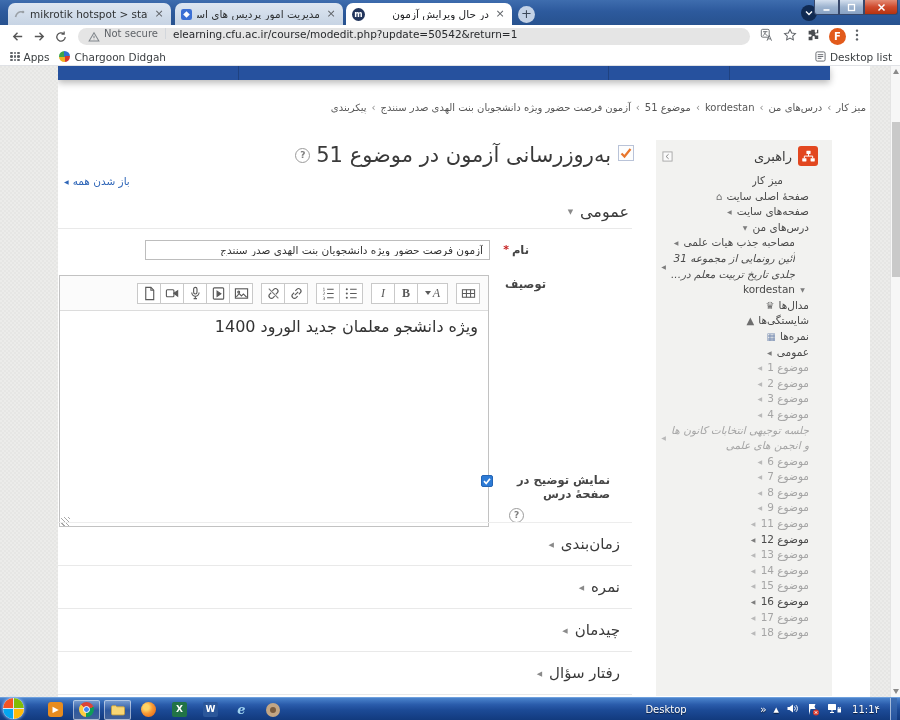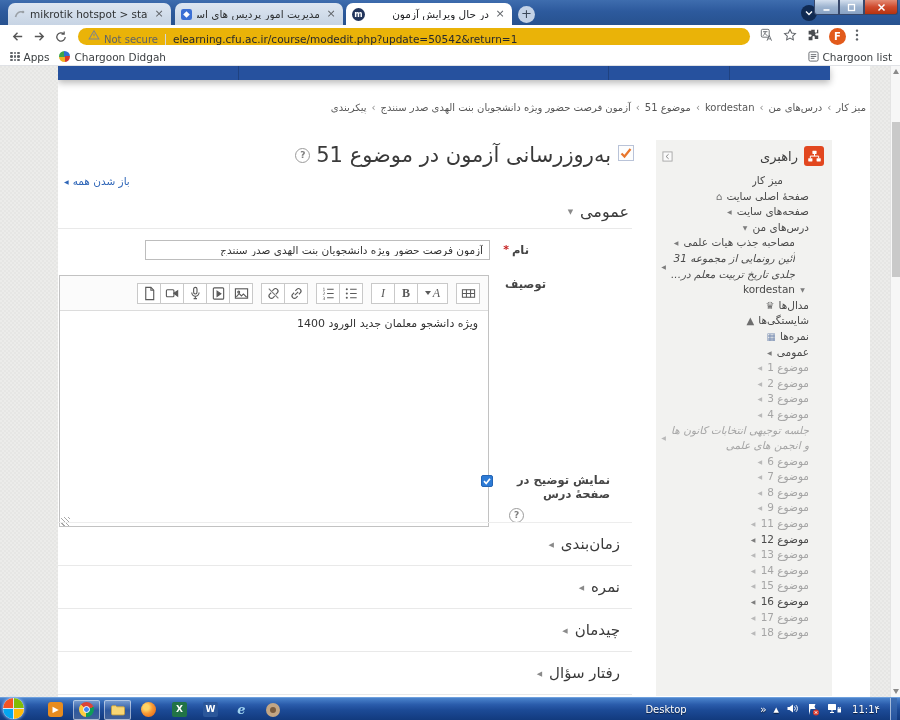--- a/index.html
+++ b/index.html
@@ -27,22 +27,22 @@
   .winbtn{width:25px;height:15px;border:1px solid #37486b;border-top:none;box-sizing:border-box;
     display:flex;align-items:center;justify-content:center;
     background:linear-gradient(#d4e0ef,#9db3cf 50%,#88a2c4);}
   .winbtn.close{width:34px;background:linear-gradient(#e38b74,#cf4a2d 50%,#b5330f);
     border-radius:0 0 3px 0;}
   .winbtn.min{border-radius:0 0 0 3px;}
   
   .toolbar{position:absolute;left:0;top:25px;width:900px;height:23px;background:#fff;
     display:flex;align-items:center;}
   .navbtn{width:22px;height:20px;display:flex;align-items:center;justify-content:center;flex:none;}
-  .addressbar{flex:none;width:672px;height:17px;margin-left:6px;background:#eab308;
-    border-radius:9px;display:flex;align-items:flex-end;padding:0 10px;box-sizing:border-box;}
+  .addressbar{flex:none;width:672px;height:17px;margin-left:6px;background:#e5e5e5;
+    border-radius:9px;display:flex;align-items:flex-start;padding:0 10px;box-sizing:border-box;}
   .chip{font-size:10px;color:#5f6368;margin:0 5px 0 4px;}
   .url{font-size:10.5px;color:#27292c;white-space:nowrap;overflow:hidden;}
   .abar-sep{width:1px;height:11px;background:#d3d7dc;margin:0 7px 0 2px;flex:none;}
   .tb-right{display:flex;align-items:center;gap:9px;margin-left:10px;}
   .avatar{width:17px;height:17px;border-radius:50%;background:#e25a1b;color:#fff;
     font-size:10px;font-weight:bold;text-align:center;line-height:17px;}
   
   .bookmarks{position:absolute;left:0;top:48px;width:900px;height:18px;background:#fff;
     border-bottom:1px solid #e0e2e6;display:flex;align-items:center;font-size:10.5px;
     color:#3c4043;box-sizing:border-box;}
@@ -100,40 +100,40 @@
   .atto-toolbar{height:34px;background:#fbfbfb;border-bottom:1px solid #dcdcdc;display:flex;
     direction:ltr;align-items:center;justify-content:flex-end;padding:0 8px;gap:9px;}
   .atto-group{display:flex;}
   .atto-btn{width:24px;height:21px;border:1px solid #c9c9c9;background:#fff;box-sizing:border-box;
     display:flex;align-items:center;justify-content:center;margin-left:-1px;color:#5a5a5a;}
   .atto-btn.wide{width:31px;gap:2px;}
   .atto-btn .bld{font-family:"Liberation Serif","DejaVu Serif",serif;font-weight:bold;font-size:12px;}
   .atto-btn .itl{font-family:"Liberation Serif","DejaVu Serif",serif;font-style:italic;font-size:12px;}
   .atto-caret{width:0;height:0;border-left:3px solid transparent;border-right:3px solid transparent;
     border-top:4px solid #5a5a5a;}
-  .atto-content{position:relative;height:216px;direction:rtl;font-size:11px;color:#333;
+  .atto-content{position:relative;height:216px;direction:rtl;font-size:16px;color:#333;
     padding:6px 10px;box-sizing:border-box;}
   .resize-handle{position:absolute;left:1px;bottom:1px;width:9px;height:9px;
     background:repeating-linear-gradient(45deg,transparent 0 2px,#a9a9a9 2px 3px);}
   .lbl-showdesc{position:absolute;top:407px;right:260px;width:118px;text-align:right;
     font-size:11.5px;font-weight:bold;color:#454545;line-height:14px;}
   .cb{position:absolute;top:409px;left:423px;width:12px;height:12px;border-radius:2px;
     background:#2d7bd6;border:1px solid #2465b5;box-sizing:border-box;display:flex;
     align-items:center;justify-content:center;}
   .help-showdesc{position:absolute;top:442px;left:451px;}
   .form-sections{position:absolute;top:456px;left:0;width:574px;border-top:1px solid #ededed;}
   .fsec{height:43px;box-sizing:border-box;border-bottom:1px solid #e9e9e9;display:flex;
     direction:rtl;align-items:center;gap:7px;padding:12px 12px 0 0;align-items:flex-start;}
   .fsec .lbl{font-size:15px;color:#3a3a3a;}
   .fsec .caret-gray{margin-top:6px;}
   
   .sideblock{position:absolute;top:74px;right:38px;width:176px;height:556px;background:#f2f2f0;
     overflow:hidden;}
   .sb-head{position:relative;height:28px;display:flex;direction:rtl;align-items:center;gap:6px;
-    padding:4px 8px 0 8px;box-sizing:border-box;}
+    padding:4px 14px 0 8px;box-sizing:border-box;}
   .sb-head .t{font-size:13px;color:#3a3a3a;}
   .sb-ic{width:20px;height:20px;border-radius:3px;background:#e2471f;display:flex;
     align-items:center;justify-content:center;flex:none;}
   .dock{position:absolute;left:6px;top:7px;}
   .navlist{padding:5px 0 0 0;}
   .nav-item{display:flex;direction:rtl;align-items:center;gap:4px;padding-right:12px;
     padding-left:4px;font-size:10.5px;color:#4a4a4a;line-height:15.6px;}
   .nav-item .lbl{white-space:nowrap;overflow:hidden;}
   .nav-item.wrap .lbl{white-space:normal;max-width:138px;font-style:italic;}
   .nav-item.dim{color:#a5a5a5;}
@@ -305,21 +305,21 @@
     </div>
     <div class="bm-item">
       <span class="pinwheel"></span>
       <span>Chargoon Didgah</span>
     </div>
     <div class="readinglist">
       <svg width="11" height="11" viewBox="0 0 12 12">
           <rect x="1" y="1" width="10" height="10" rx="1.5" fill="none" stroke="#5f6368"></rect>
           <path d="M3 4h6M3 6h6M3 8h4" stroke="#5f6368"></path>
         </svg>
-      <span>Chargoon list</span>
+      <span>Desktop list</span>
     </div>
   </div>
 
   <div class="viewport">
     <div class="page">
       <div class="navstrip">
         <div class="nav-sep" style="left:180px;"></div>
         <div class="nav-sep" style="left:550px;"></div>
         <div class="nav-sep" style="left:671px;"></div>
       </div>

